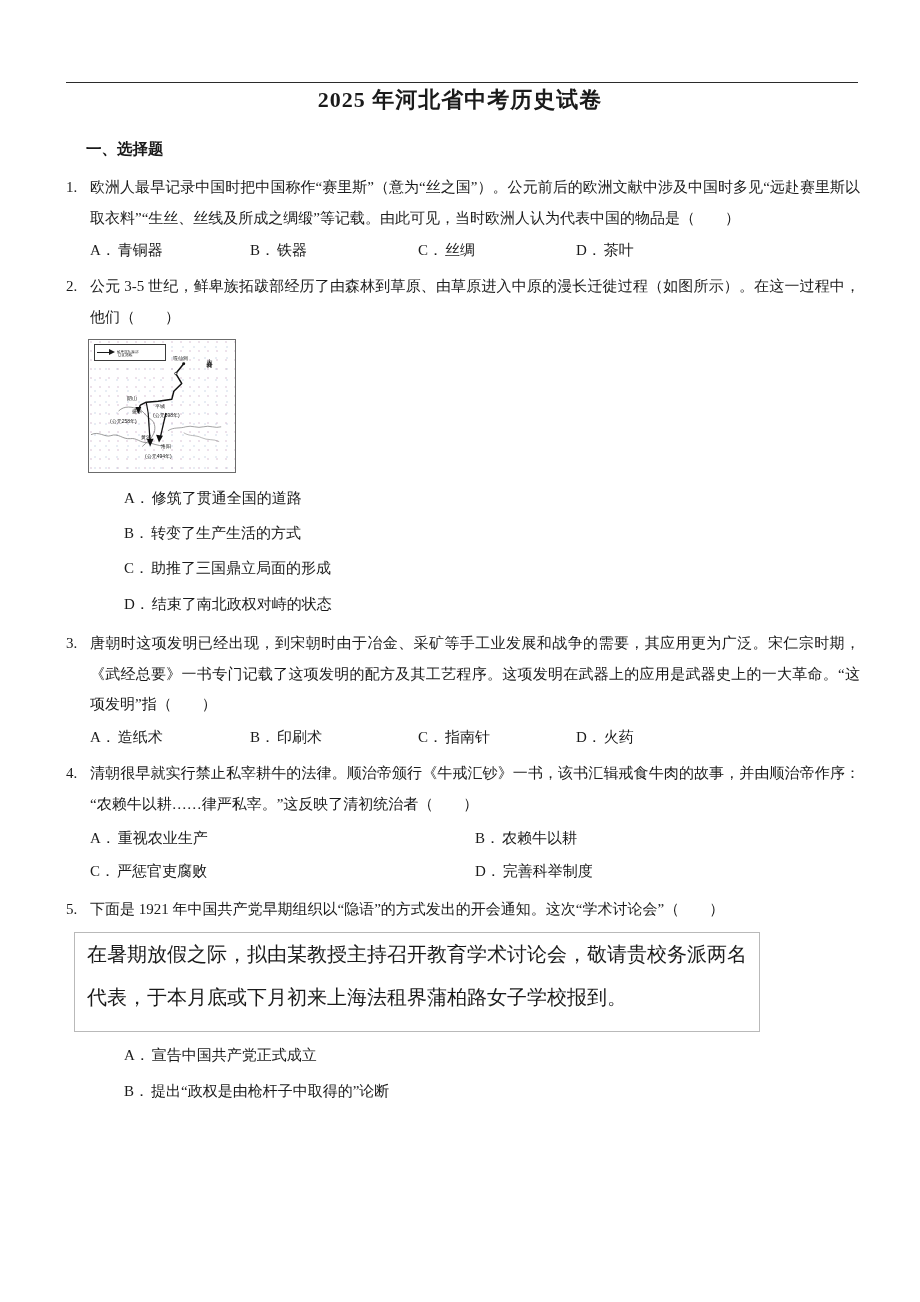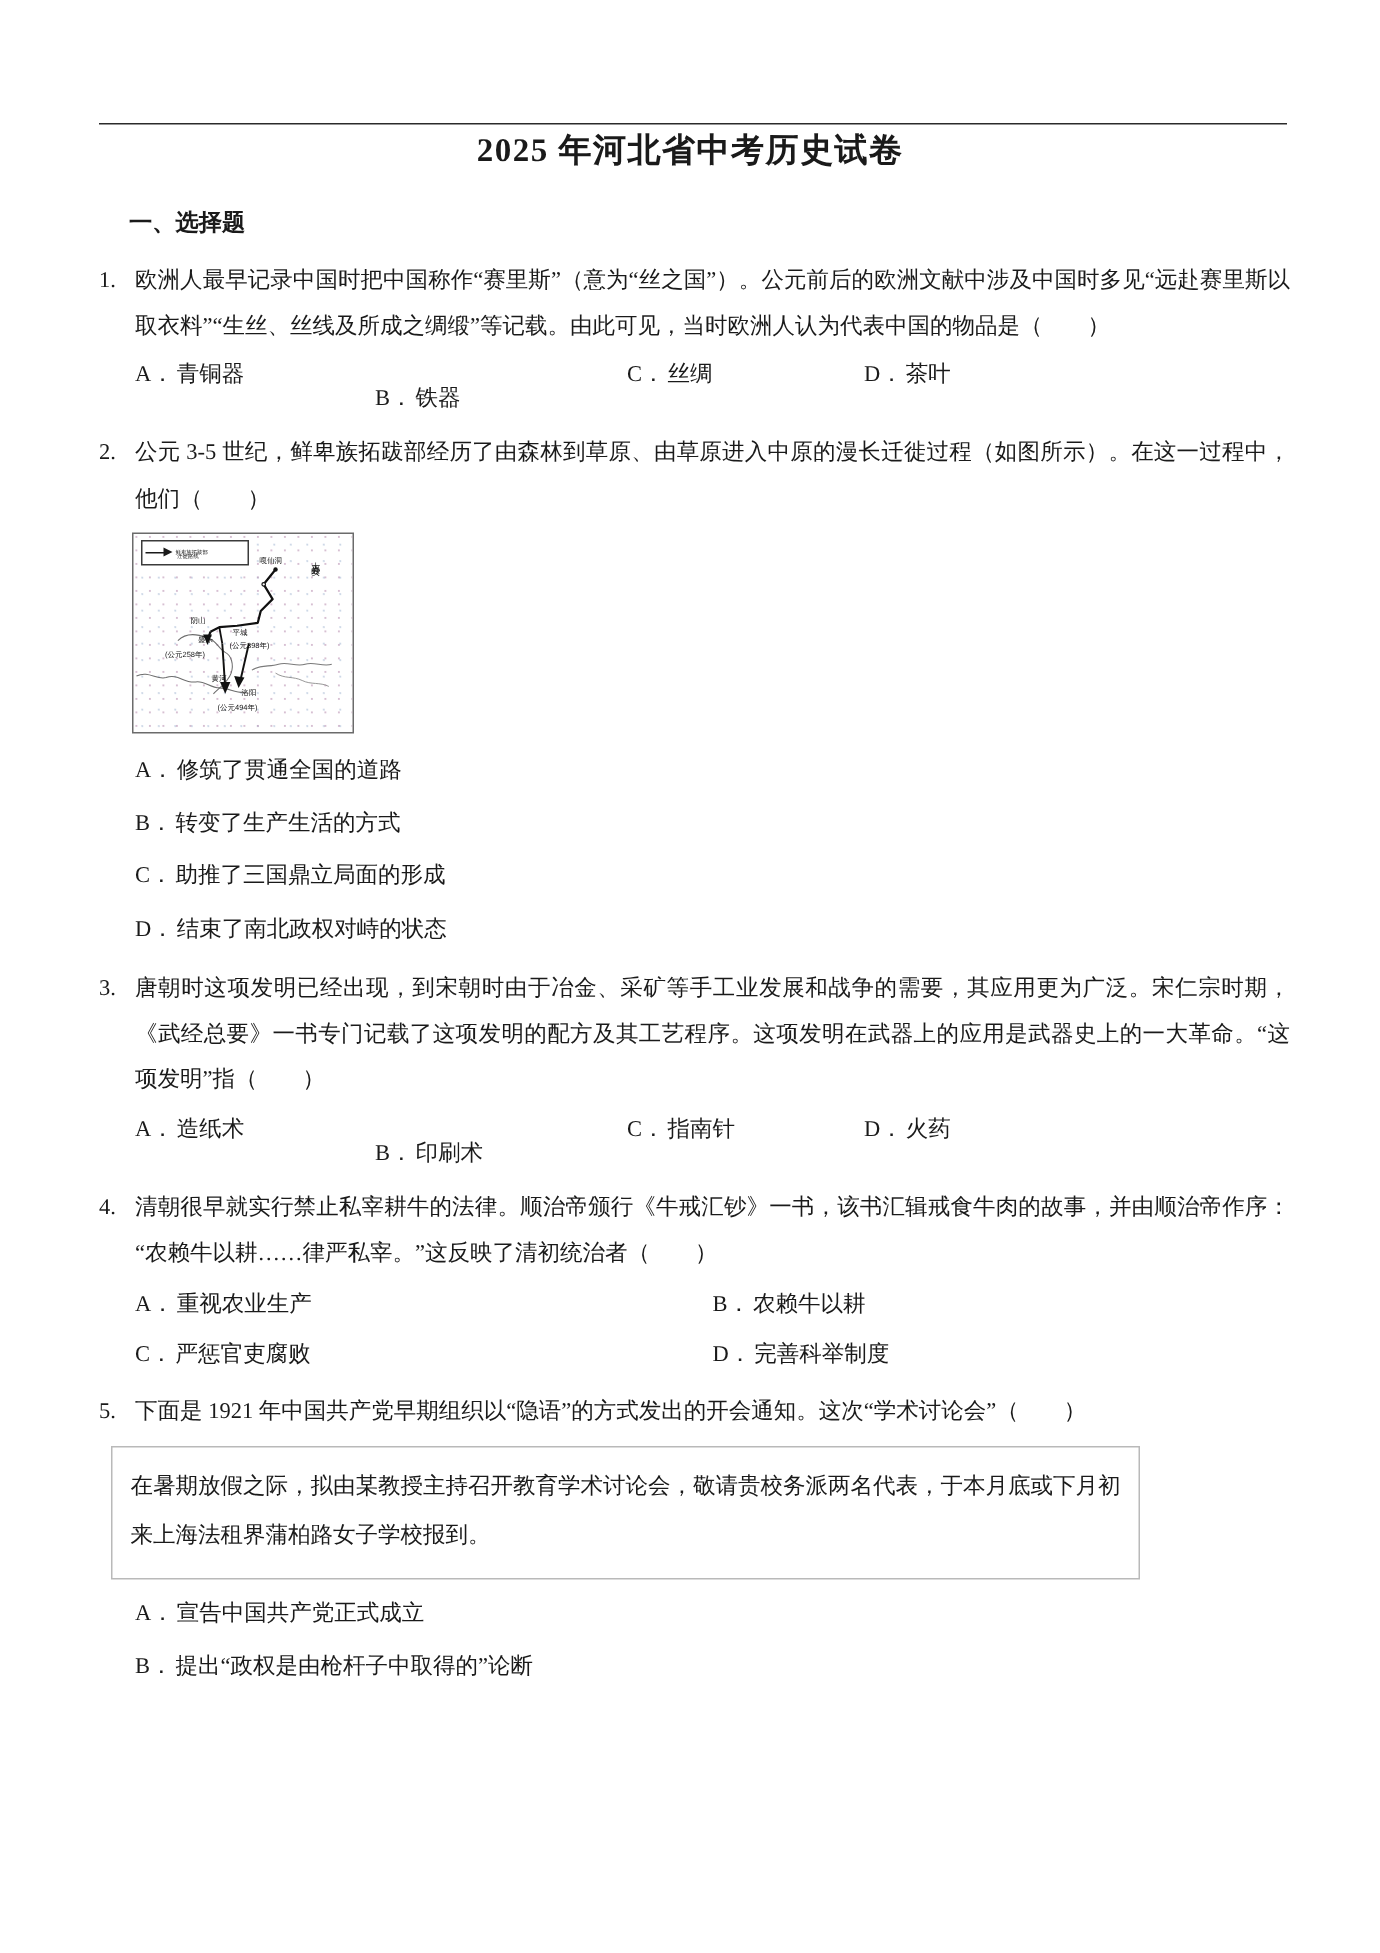--- a/index.html
+++ b/index.html
@@ -81,52 +81,53 @@
   }
   .opts.cols4 {
     display: flex;
     flex-direction: row;
   }
   .opts.cols4 .opt {
     font-size: 15px;
     line-height: 2.0;
   }
   .opts.cols4 .opt:nth-child(1) { width: 160px; }
-  .opts.cols4 .opt:nth-child(2) { width: 168px; margin-top: 16px; }
+  .opts.cols4 .opt:nth-child(2) { width: 168px; }
   .opts.cols4 .opt:nth-child(3) { width: 158px; }
   .opts.cols4 .opt:nth-child(4) { width: 150px; }
   .opts.cols2 {
     display: flex;
     flex-direction: row;
     flex-wrap: wrap;
   }
   .opts.cols2 .opt {
     width: 50%;
     box-sizing: border-box;
     font-size: 15px;
     line-height: 2.2;
   }
   .opts.cols1 .opt {
     font-size: 15px;
     line-height: 2.35;
+    margin-left: 34px;
   }
   .opt-letter {
     margin-right: 2px;
   }
   .figure-wrap {
     padding-left: 22px;
     margin: 6px 0 8px 0;
   }
   .notice-box {
     margin: 8px 0 6px 8px;
     width: 686px;
     box-sizing: border-box;
     border: 1px solid #b9b9b9;
-    padding: 10px 12px 12px 12px;
-    font-size: 15px;
+    padding: 0 12px 12px 12px;
+    font-size: 20px;
     line-height: 2.15;
     text-align: justify;
     text-justify: inter-ideograph;
     font-family: Liberation Serif, serif;
   }
 
   
   .map-fig {
     position: relative;
     width: 148px;

